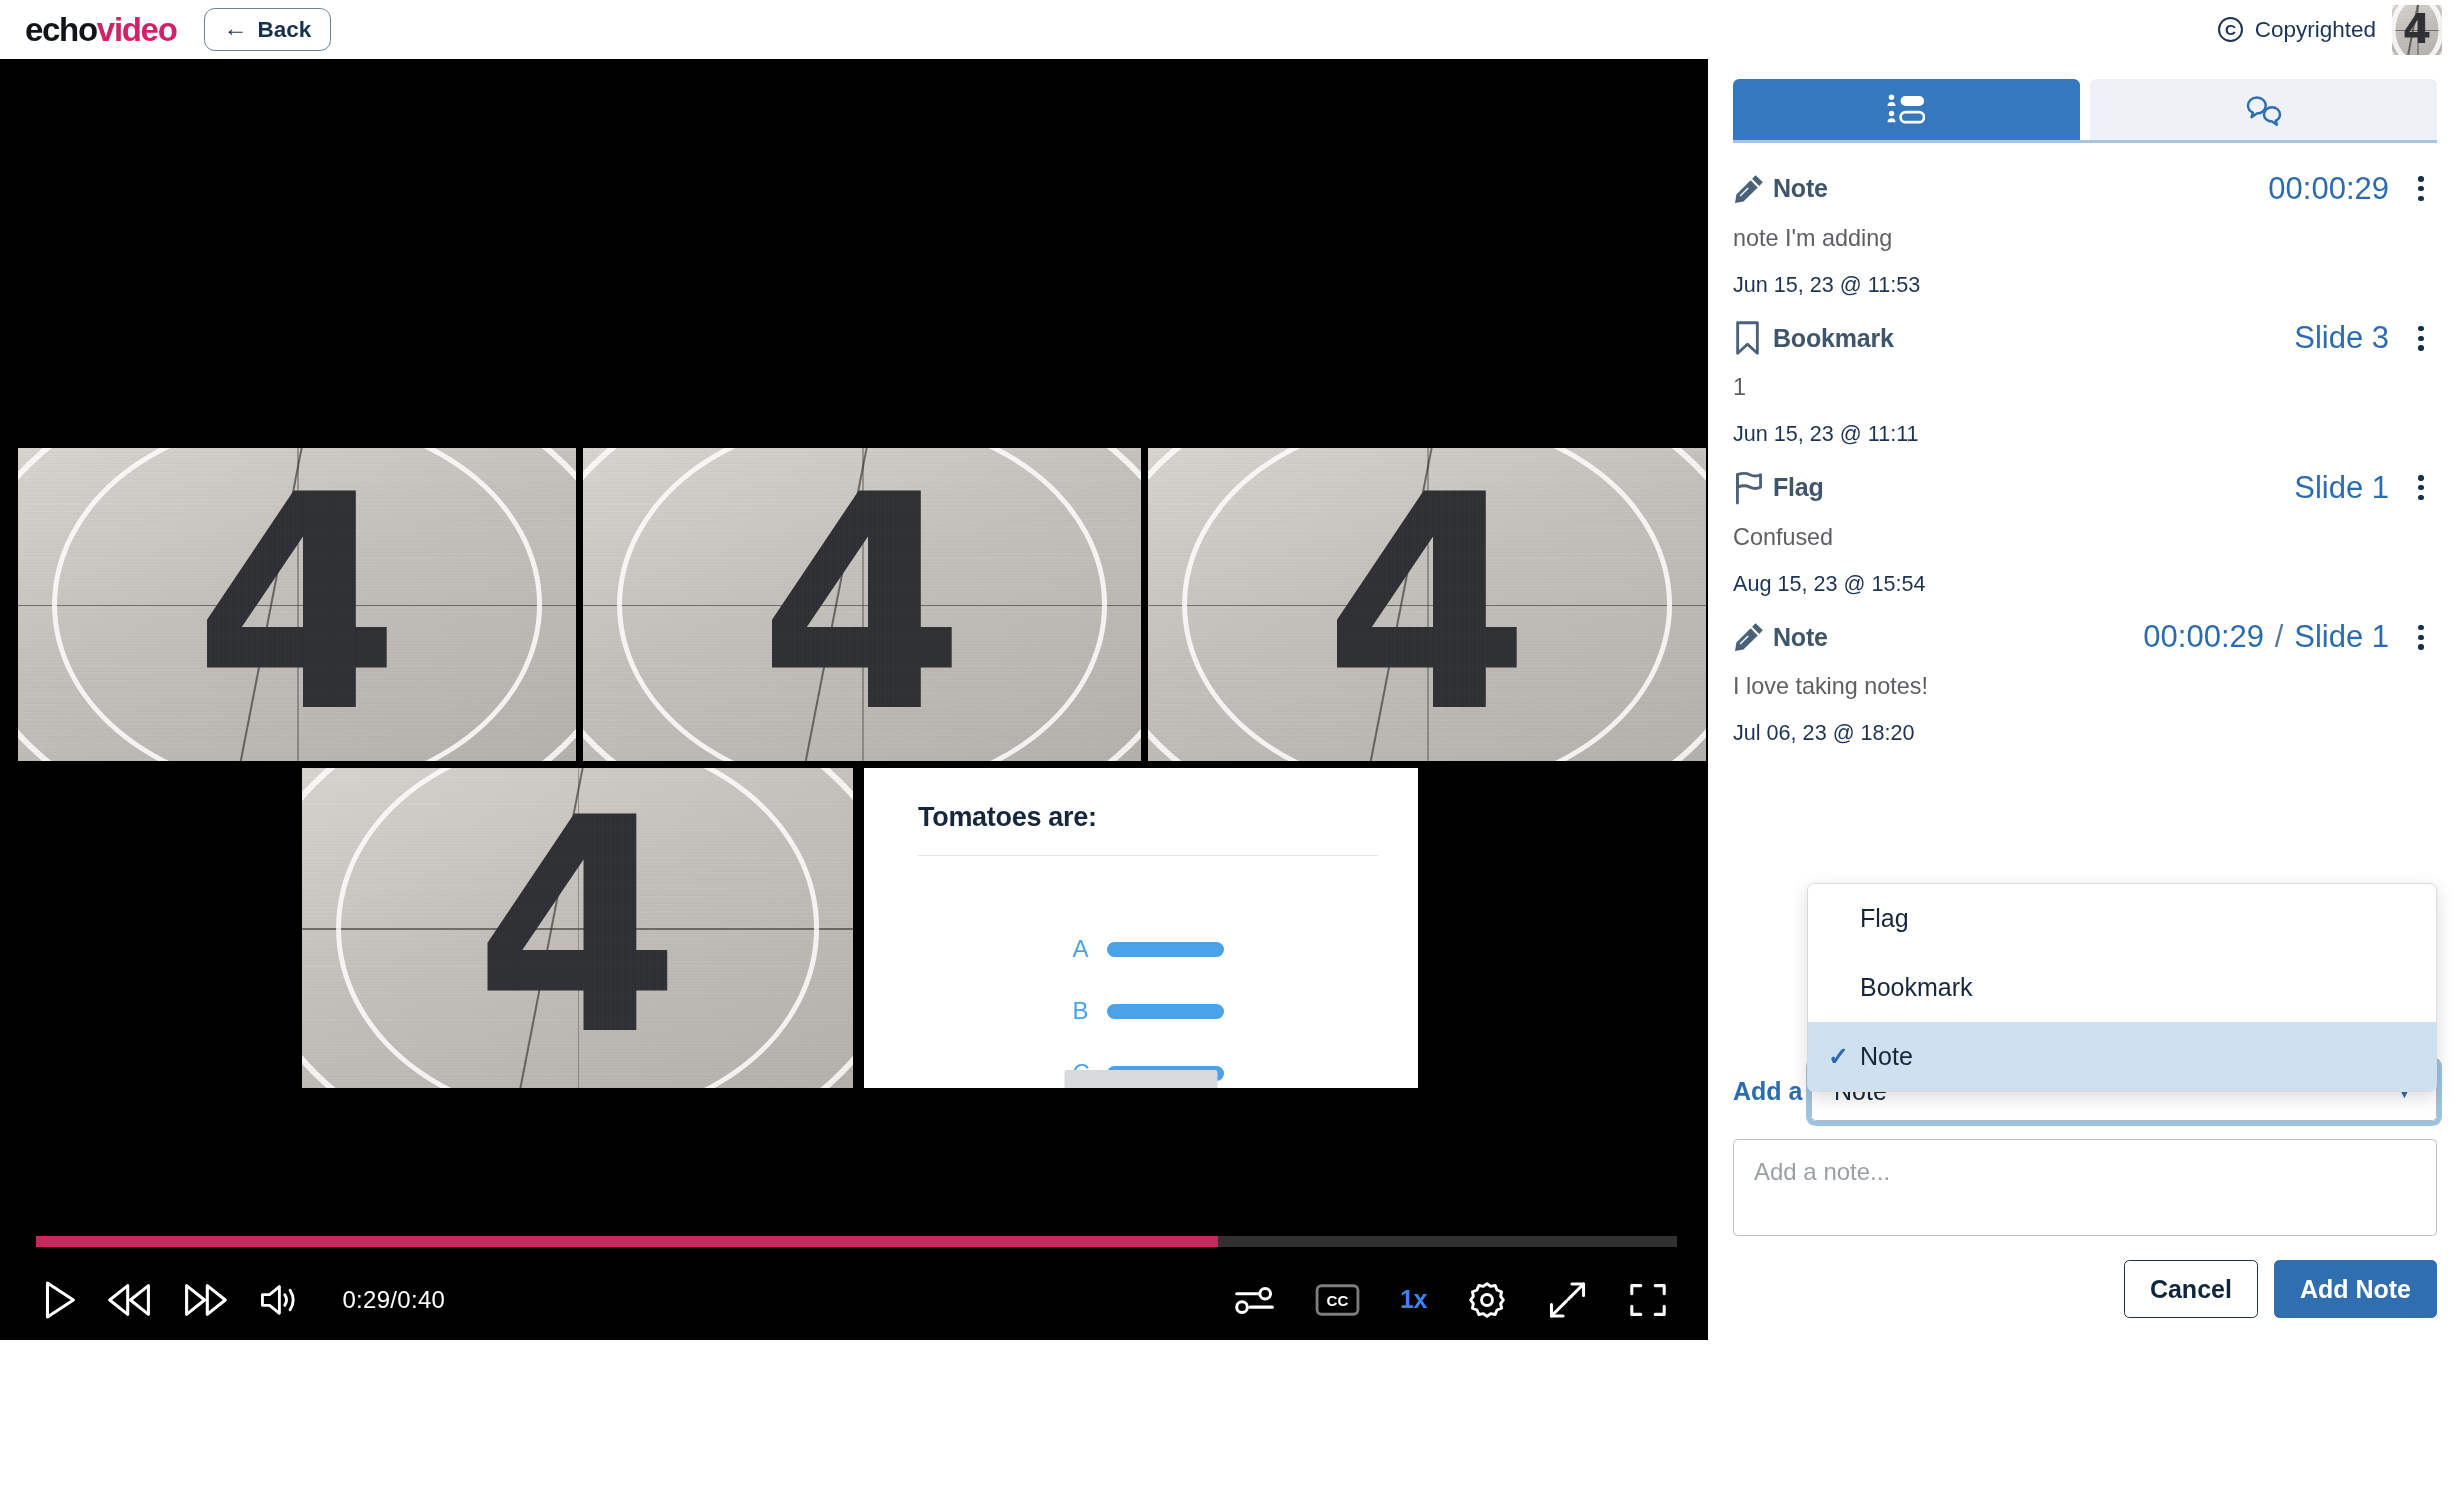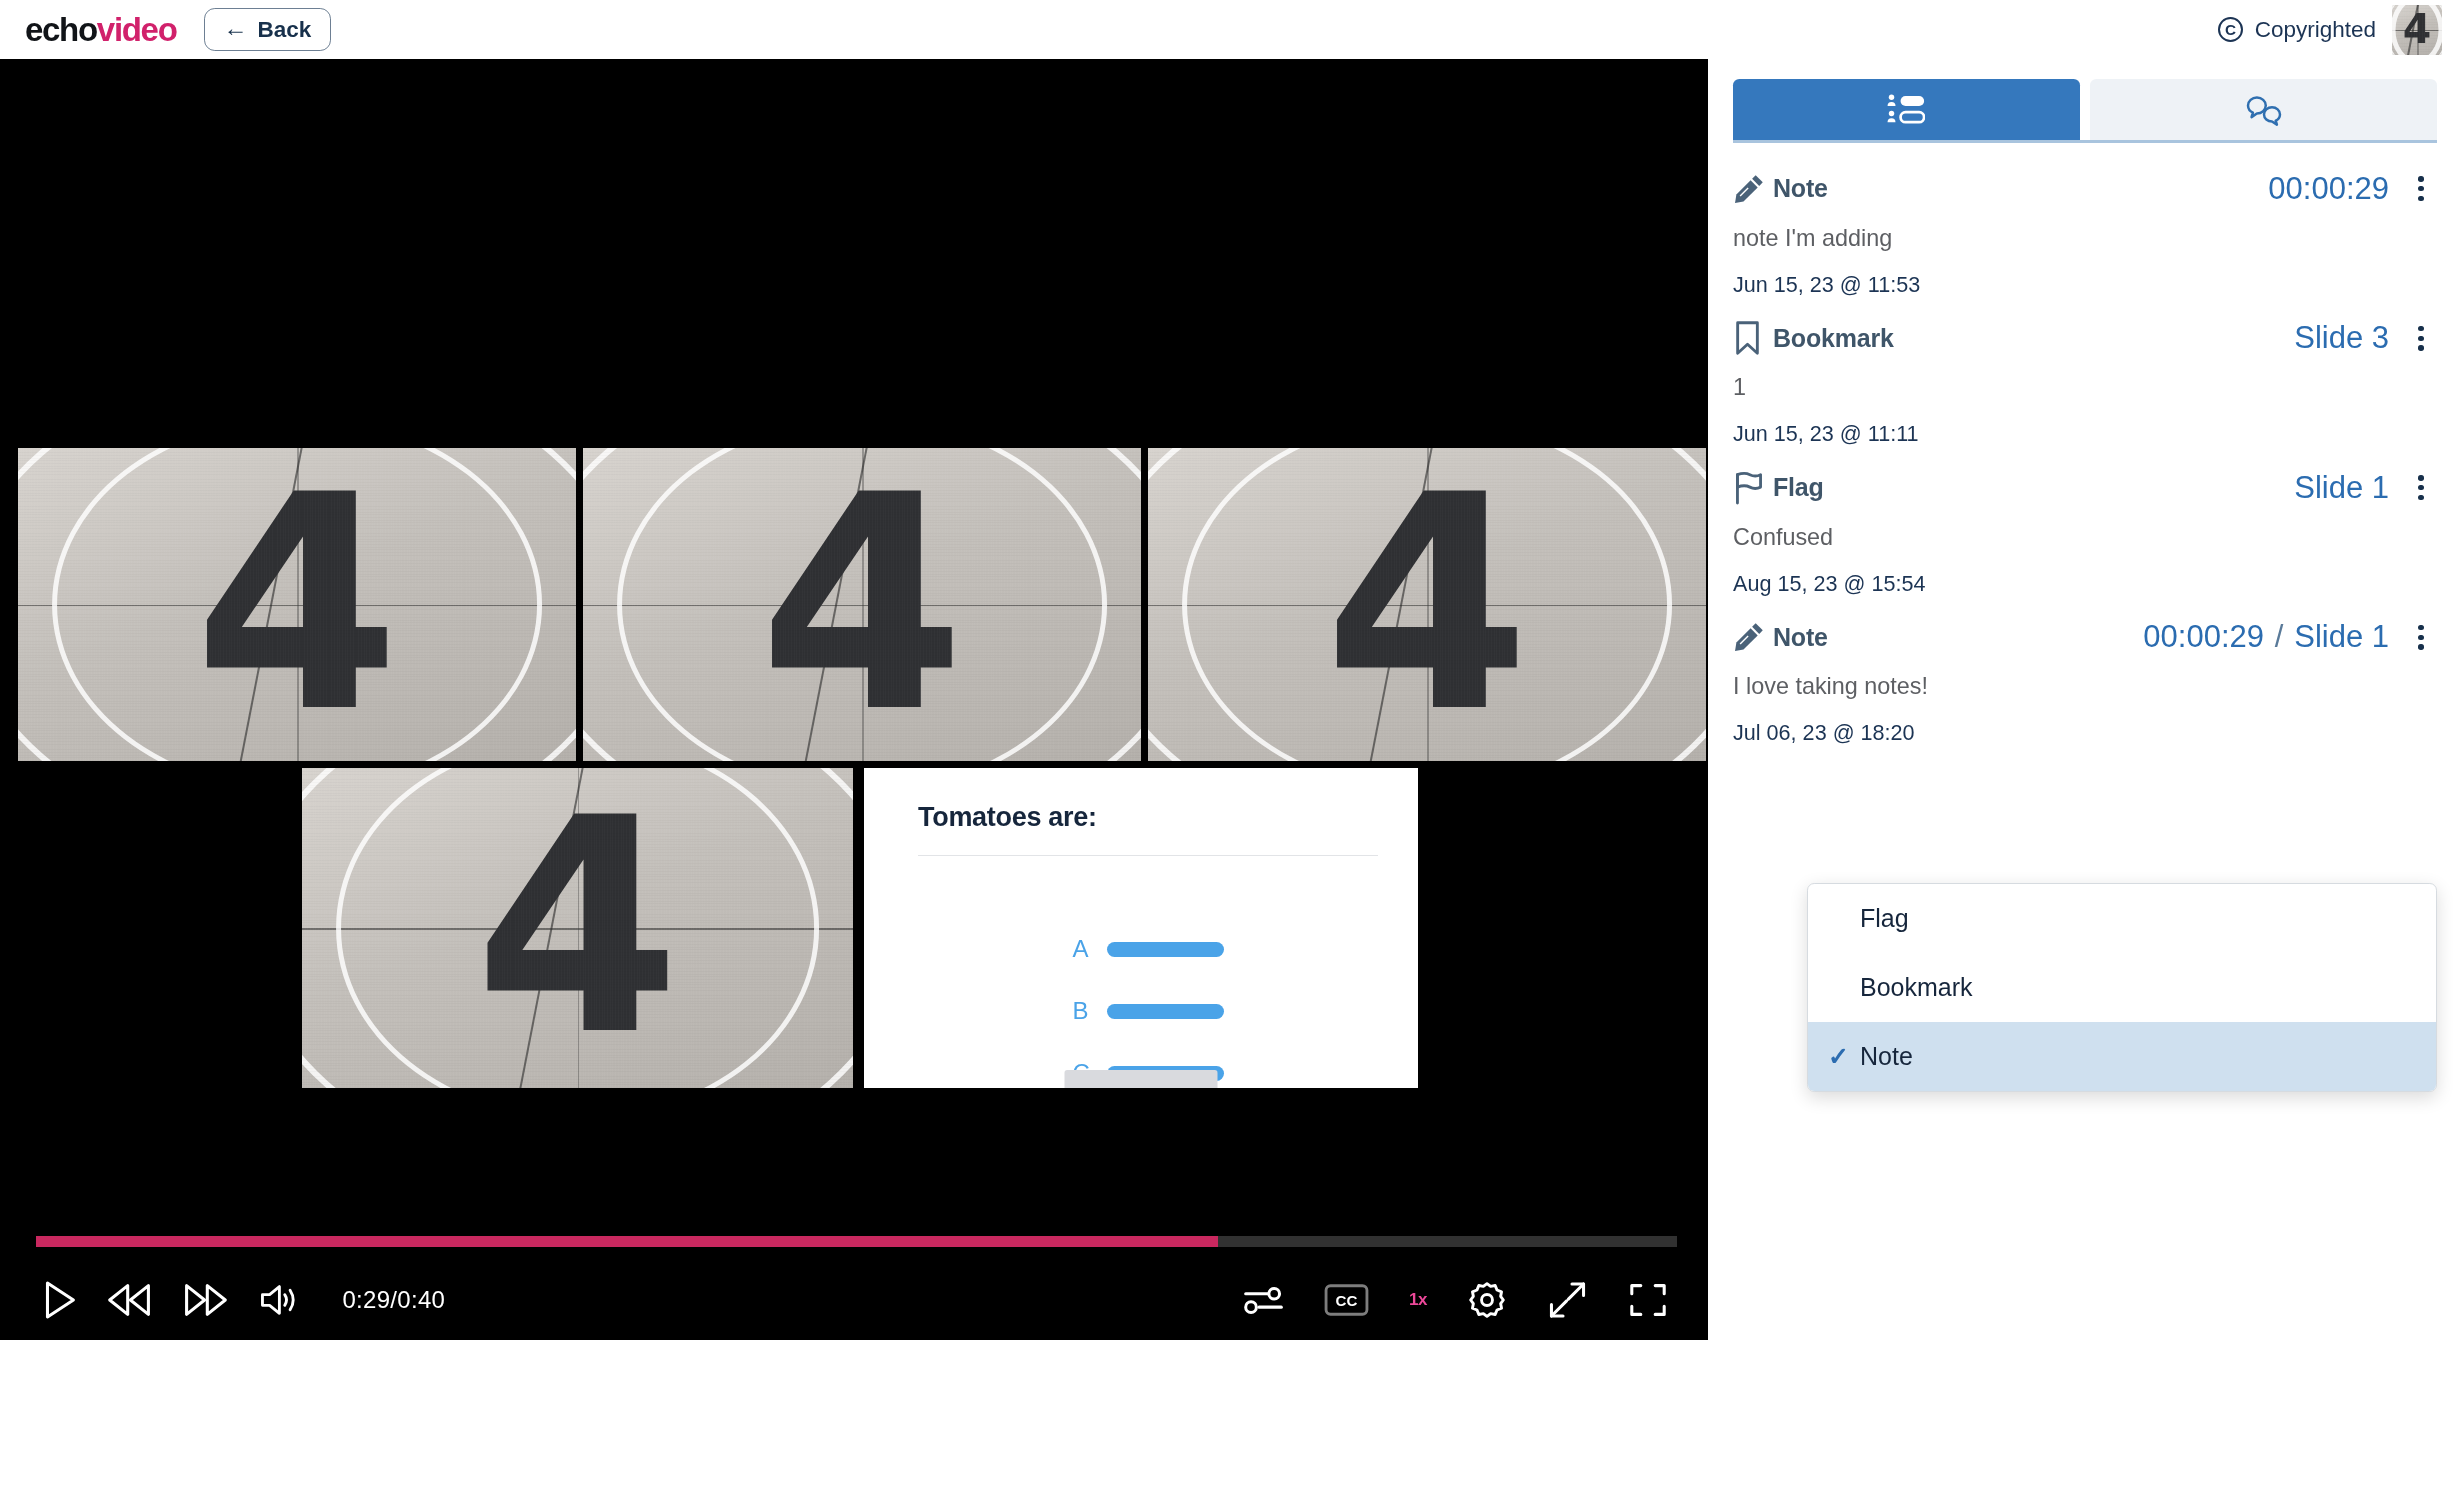--- a/index.html
+++ b/index.html
@@ -102,21 +102,21 @@
 
   
   .controls { position: relative; flex: 0 0 115px; background: #000; }
   .progress { position: absolute; left: 36px; right: 31px; top: 10.8px; height: 10.8px; background: #313131; }
   .progress .fill { height: 100%; background: #c9285f; }
   .ctrl-row { position: absolute; left: 0; right: 0; top: 41px; height: 67px; display: flex; align-items: center; padding: 0 40px 0 43px; }
   .ctrl { display: flex; align-items: center; justify-content: flex-end; cursor: pointer; color: #fff; }
   .left-ctrls { display: flex; align-items: center; gap: 29px; }
   .time { color: #fff; font-size: 24px; margin-left: 14.4px; letter-spacing: 0.3px; white-space: nowrap; text-align: right; }
   .right-ctrls { margin-left: auto; display: flex; align-items: center; gap: 40px; }
-  .speed { color: #ec4899; font-size: 17px; font-weight: 600; letter-spacing: -0.4px; }
+  .speed { color: #3b82f6; font-size: 25px; font-weight: 600; letter-spacing: -0.4px; }
 
   
   .sidebar {
     flex: 1 1 auto; background: #fff; position: relative;
     display: flex; flex-direction: column; min-width: 0;
     padding: 0 25px 0 25px;
   }
   .tabs { display: flex; gap: 10.8px; padding-top: 20px; position: relative; }
   .tab {
     flex: 1 1 0; height: 61px; border-radius: 6.3px 6.3px 0 0;
@@ -484,17 +484,31 @@
         </div>
         <div class="dd-item">
           <span>Bookmark</span>
         </div>
         <div class="dd-item selected">
           <span class="check">✓</span>
           <span>Note</span>
         </div>
       </div>
 
+      <div class="compose">
+        <div class="add-row">
+          <span class="add-label">Add a</span>
+          <div class="select-wrap">
+            <span class="select-value">Note</span>
+            <span class="select-caret">▼</span>
+          </div>
+        </div>
+        <textarea class="note-textarea" placeholder="Add a note..." style=""></textarea>
+        <div class="btn-row">
+          <div class="btn cancel">Cancel</div>
+          <div class="btn primary">Add Note</div>
+        </div>
+      </div>
 
     </div>
   </div>
 </div>
 
 
 </body></html>

